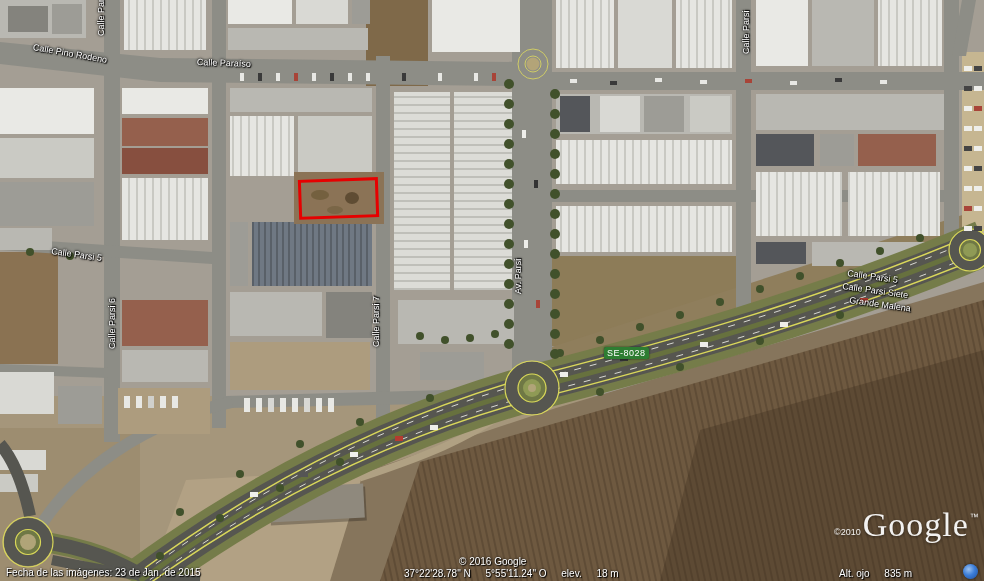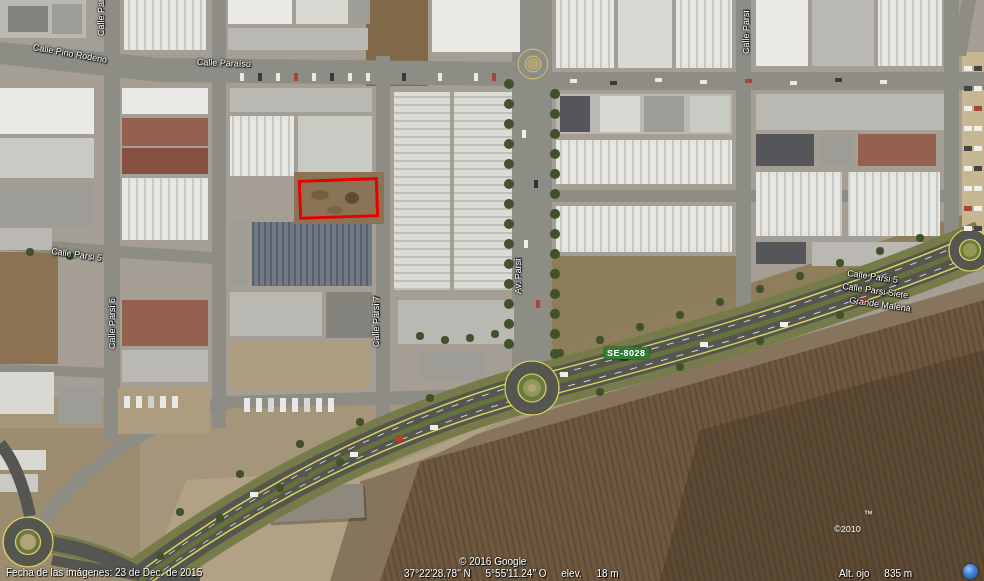--- a/index.html
+++ b/index.html
@@ -9,21 +9,21 @@
   
   .g1{fill:#b9b8b2}.g2{fill:#9d9c96}.g3{fill:#84837d}
   .w1{fill:#e9e9e5}.w2{fill:#d9d9d4}.w3{fill:#cacac4}
   .rd{fill:#8d8d86}.br{fill:#8a7252}.br2{fill:#ad9c7e}
   .red{fill:#95604d}.red2{fill:#874f3f}.dk{fill:#54565a}
   
   .lbl{position:absolute;color:#fff;font-size:9px;line-height:10px;white-space:nowrap;
        text-shadow:0 0 2px #000,0 0 3px #000,1px 1px 1px #000;transform-origin:0 0;}
   .lbl.v{transform:rotate(-90deg);}
   .se-badge{position:absolute;left:604px;top:347px;background:#2e7d32;color:#fff;
-       font-size:9px;font-weight:bold;padding:1px 3px;border-radius:2px;
+       font-size:9px;font-weight:normal;padding:1px 3px;border-radius:2px;
        box-shadow:0 0 2px rgba(0,0,0,.7);letter-spacing:.5px;}
   .logo{position:absolute;left:834px;top:508px;display:flex;align-items:flex-end;color:#fff;
         opacity:.93;text-shadow:0 1px 3px rgba(0,0,0,.55);}
   .logo .cr{font-size:9px;margin:16px 2px 5px 0;}
   .logo .brand{font-family:"Liberation Serif",serif;font-size:34px;line-height:34px;letter-spacing:1px;}
   .logo .tm{font-size:9px;margin:0 0 20px 1px;}
   .status{position:absolute;color:#fff;font-size:10px;white-space:nowrap;
         text-shadow:0 0 2px #000,1px 1px 1px #000;}
   .status span{margin-right:12px;}
   .status span:last-child{margin-right:0;margin-top:32px;}
@@ -334,24 +334,25 @@
   <div class="lbl v" style="left:371px;top:347px">Calle Parsi 7</div>
   <div class="lbl v" style="left:513px;top:294px">Av. Parsi</div>
   <div class="lbl" style="left:848px;top:268px;transform:rotate(8deg)">Calle Parsi 5</div>
   <div class="lbl" style="left:843px;top:281px;transform:rotate(8deg)">Calle Parsi Siete</div>
   <div class="lbl" style="left:850px;top:295px;transform:rotate(8deg)">Grande Malena</div>
 
   <div class="se-badge">SE-8028</div>
 
   <div class="logo">
     <span class="cr">©2010</span>
+    <span class="brand">Google</span>
     <span class="tm">™</span>
   </div>
 
-  <div class="status" style="left:6px;top:567px">Fecha de las imágenes: 23 de Dec. de 2015</div>
+  <div class="status" style="left:6px;top:567px">Fecha de las imágenes: 23 de Jan. de 2015</div>
   <div class="status" style="left:459px;top:556px">© 2016 Google</div>
   <div class="status" style="left:404px;top:568px">
     <span>37°22'28.78" N</span>
     <span>5°55'11.24" O</span>
     <span>elev.</span>
     <span>18 m</span>
   </div>
   <div class="status" style="left:839px;top:568px">
     <span>Alt. ojo</span>
     <span>835 m</span>

